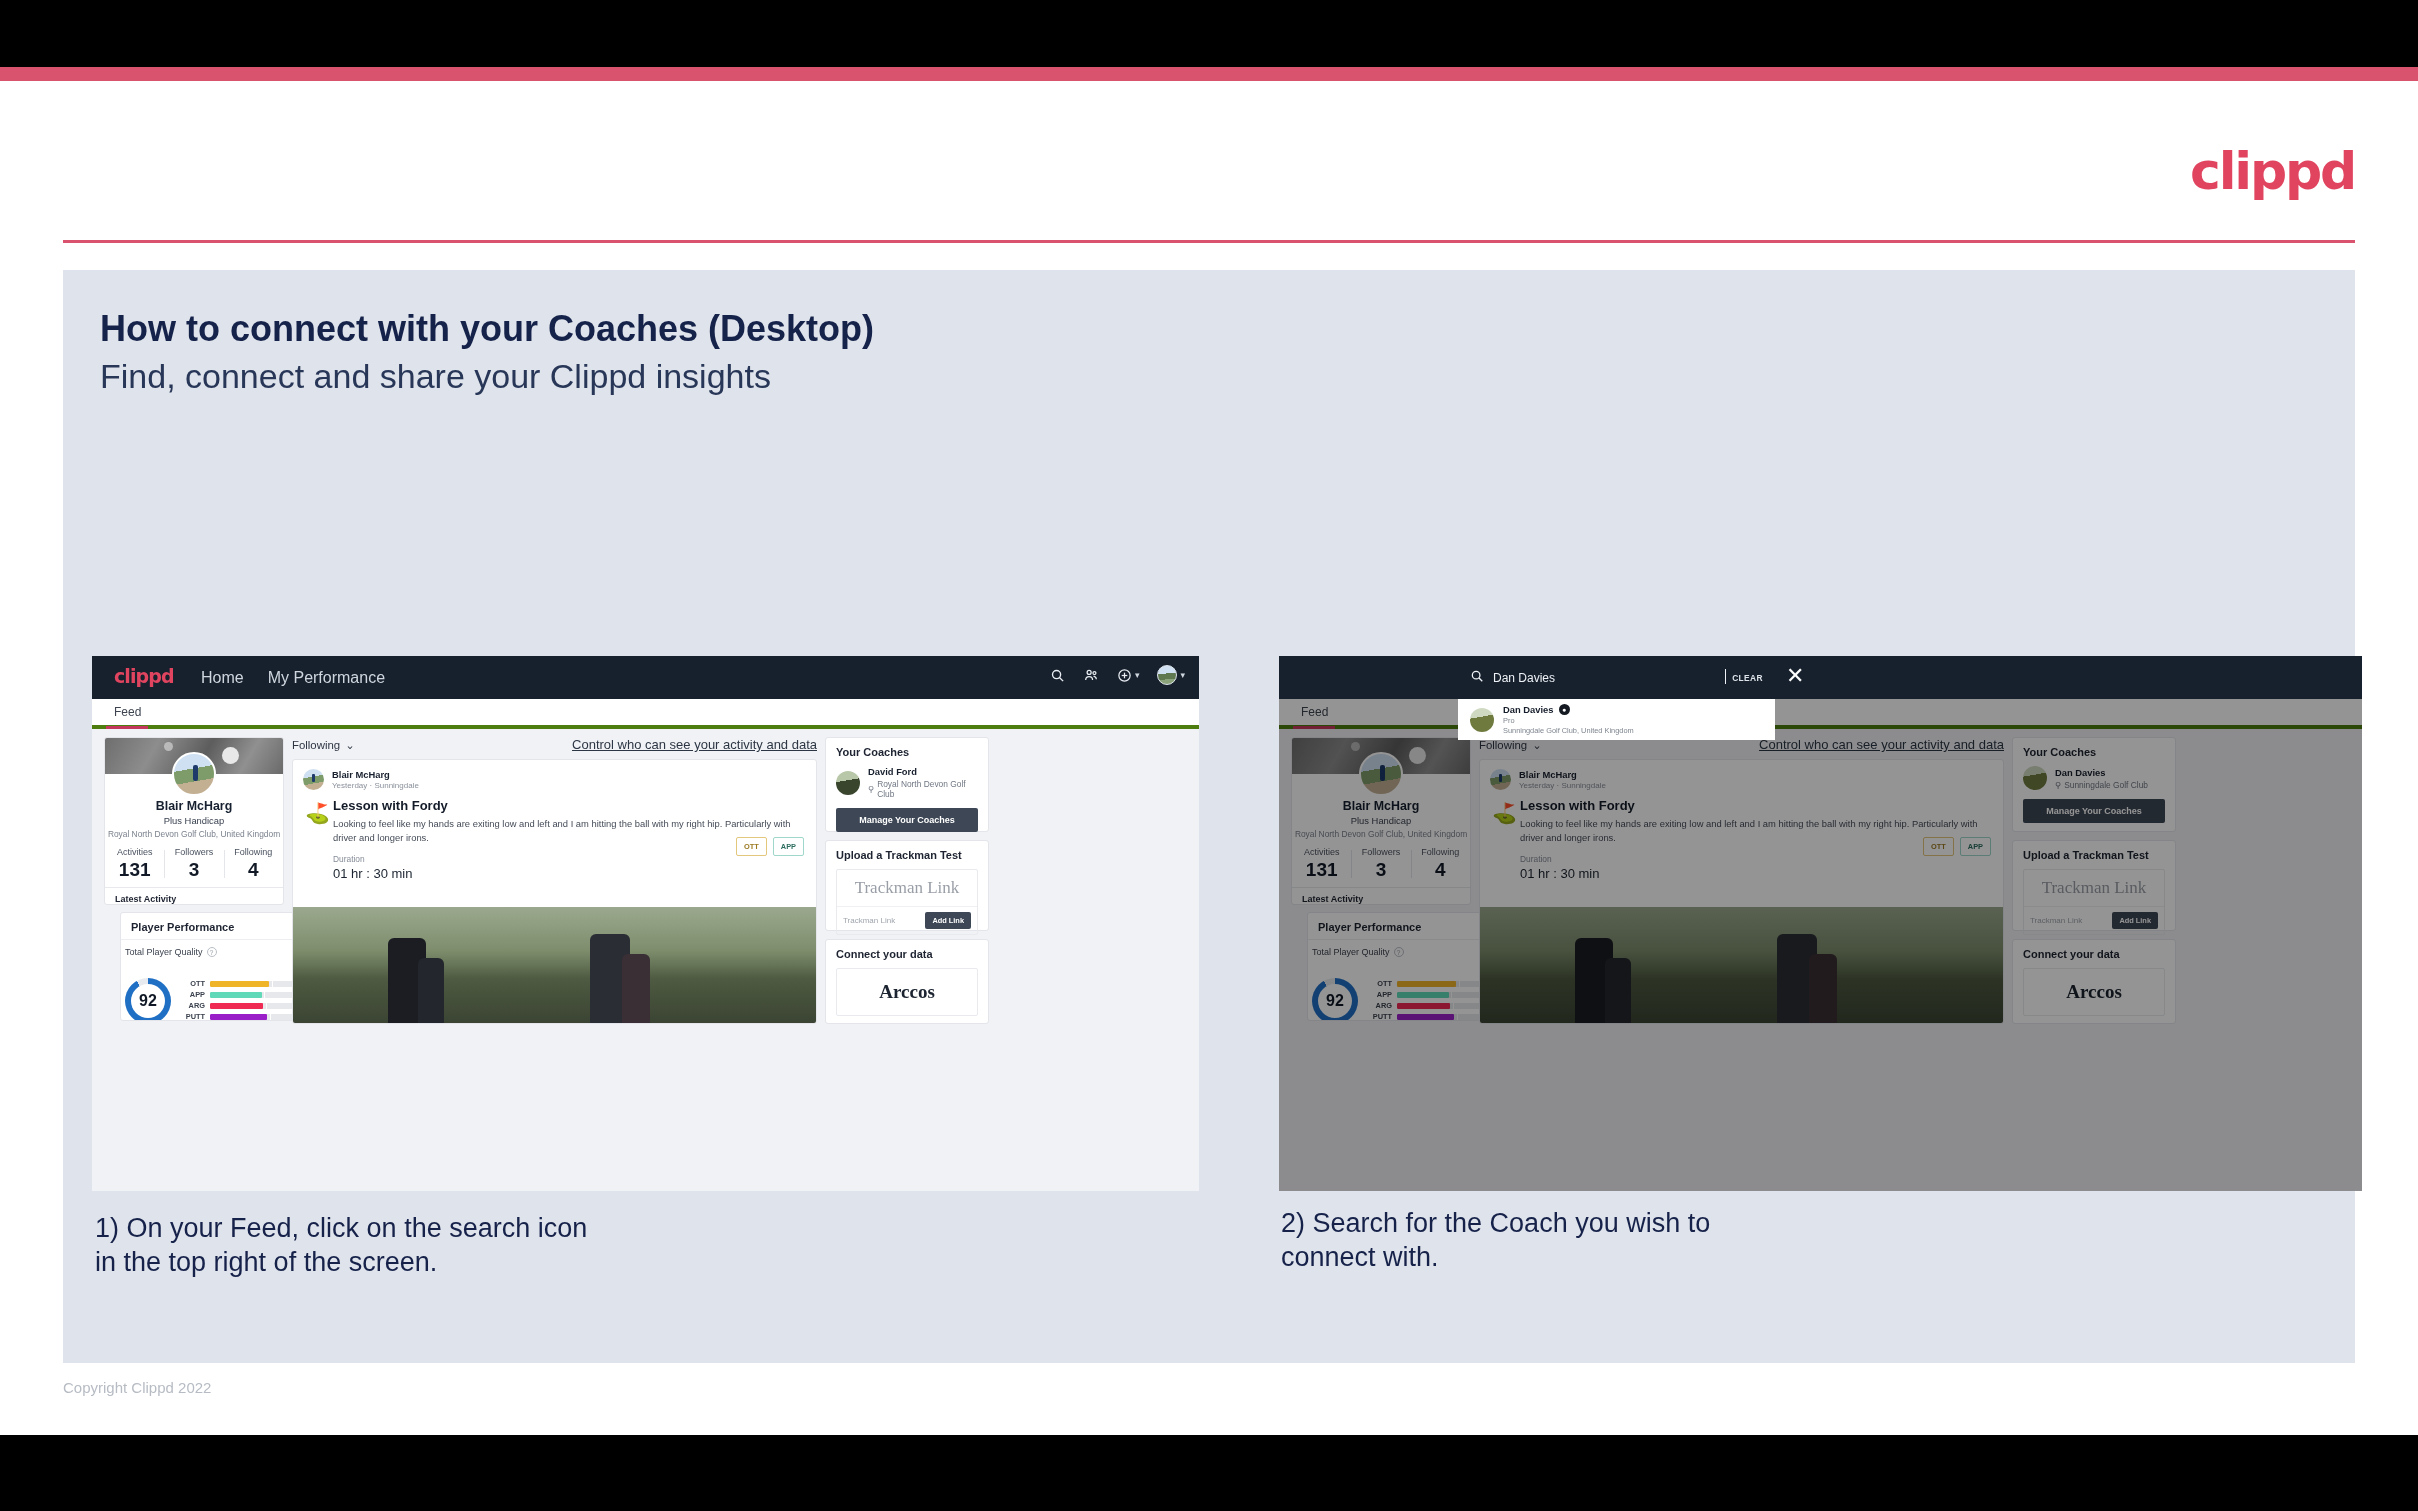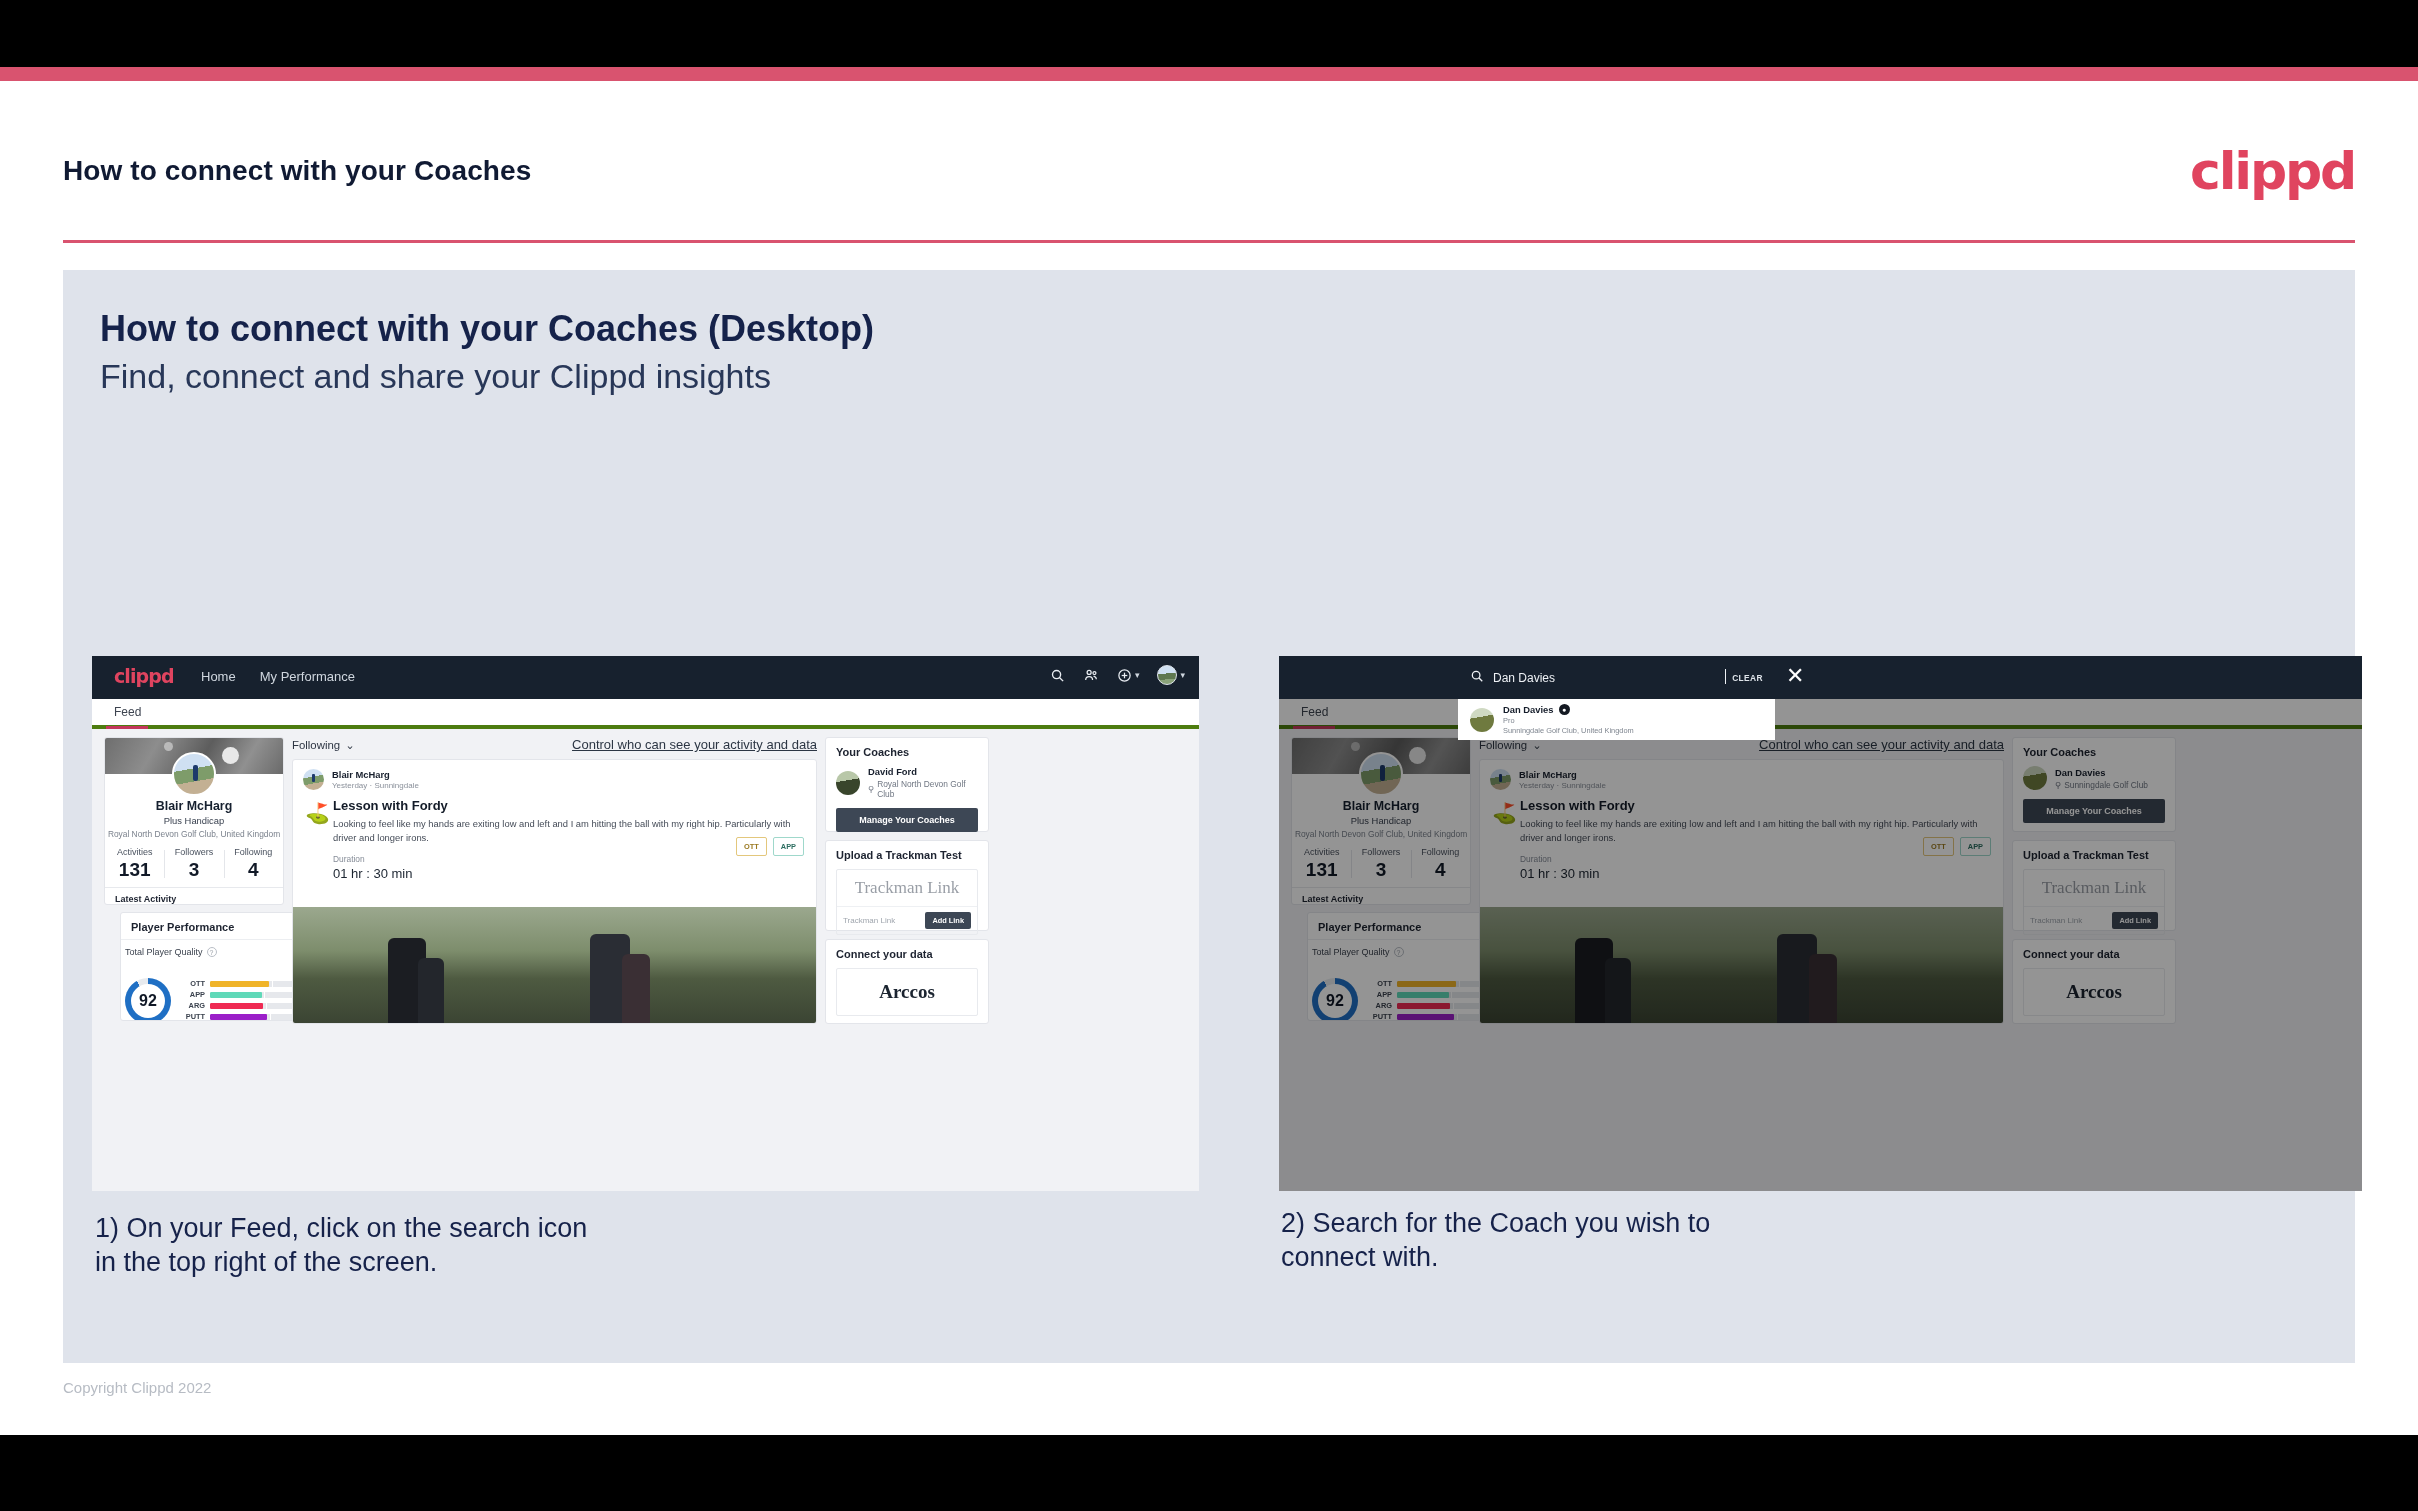--- a/index.html
+++ b/index.html
@@ -53,21 +53,21 @@
   .shot-1 { left: 29px; top: 386px; width: 1107px; height: 535px; }
   .shot-2 { left: 1216px; top: 386px; width: 1083px; height: 535px; }
 
   .appbar { position: absolute; left: 0; top: 0; width: 100%; height: 43px; background: #17212e; }
   .appbar-logo {
     position: absolute; left: 22px; top: 9px;
     color: #e0445f; font-size: 19px; font-weight: 800; letter-spacing: -0.9px;
     font-family: "DejaVu Sans", sans-serif;
   }
   .appbar-nav { position: absolute; left: 109px; top: 13px; display: flex; gap: 24px; }
-  .appbar-nav span { color: #cfd6de; font-size: 13px; }
+  .appbar-nav span { color: #cfd6de; font-size: 16px; }
   .appbar-icons { position: absolute; right: 14px; top: 9px; display: flex; align-items: center; gap: 18px; }
   .appbar-icons .ic { color: #e9edf2; display: inline-flex; align-items: center; }
   .avatar-chip {
     width: 20px; height: 20px; border-radius: 50%;
     background: linear-gradient(175deg,#cfe0f2 0 42%, #5f7850 42% 72%, #8aa37a 72% 100%);
     display: inline-block; border: 1px solid #dfe5ec;
   }
   .caret { font-size: 9px; color: #cfd6de; margin-left: 3px; }
 
   .tabbar { position: absolute; left: 0; top: 43px; width: 100%; height: 30px; background: #ffffff; border-bottom: 4px solid #4d7c0f; }
@@ -208,21 +208,20 @@
 <body>
 
 <div class="deck">
 
   <div class="letterbox-top"></div>
   <div class="accent-stripe"></div>
 
   <div class="slide">
 
     <div class="slide-header">
-      <div class="slide-header-title">How to connect with your Coaches</div>
       <div class="brand-logo">clippd</div>
     </div>
     <div class="header-rule"></div>
 
     <div class="panel">
 
       <div class="panel-title">How to connect with your Coaches (Desktop)</div>
       <div class="panel-subtitle">Find, connect and share your Clippd insights</div>
 
       <div class="shot shot-1">

